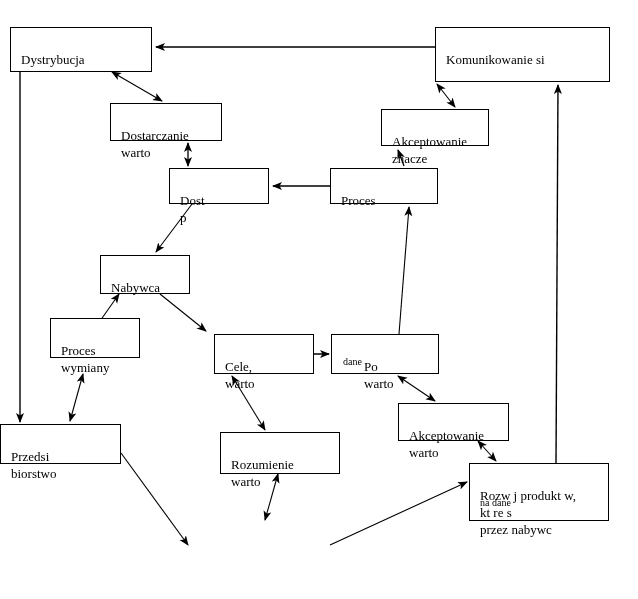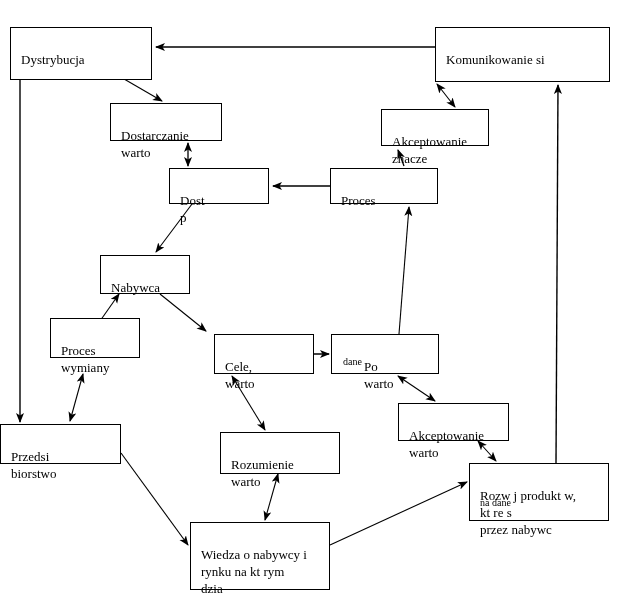--- a/index.html
+++ b/index.html
@@ -98,21 +98,21 @@
 
     <path d="M121,453 L188,545" fill="none" stroke="#000000" stroke-width="1.1" marker-end="url(#ah)"></path>
 
     <path d="M330,545 L467,482" fill="none" stroke="#000000" stroke-width="1.1" marker-end="url(#ah)"></path>
 
     <path d="M478,441 L496,461" fill="none" stroke="#000000" stroke-width="1.1" marker-end="url(#ah)" marker-start="url(#ah-start)"></path>
 
     <path d="M556,463 L558,85" fill="none" stroke="#000000" stroke-width="1.4" marker-end="url(#ah)"></path>
   </svg>
 
-  <div class="node" style="left:10px; top:27px; width:142px; height:53px;">
+  <div class="node" style="left:10px; top:27px; width:142px; height:45px;">
     <span class="node-text">Dystrybucja</span>
   </div>
 
   <div class="node" style="left:435px; top:27px; width:175px; height:55px;">
     <span class="node-text">Komunikowanie si</span>
   </div>
 
   <div class="node" style="left:110px; top:103px; width:112px; height:38px;">
     <span class="node-text">Dostarczanie
 warto</span>
@@ -165,23 +165,18 @@
     <span class="node-text">Rozumienie
 warto</span>
   </div>
 
   <div class="node" style="left:469px; top:463px; width:140px; height:58px;">
     <span class="node-text">Rozw  j produkt  w,
 kt  re s
 przez nabywc</span>
   </div>
 
-  <div class="node" style="left:190px; top:522px; width:140px; height:68px;">
-    <span class="node-text">Wiedza o nabywcy i
-rynku na kt  rym
-dzia</span>
-  </div>
 
   <div class="overlay-text" style="left:343px; top:356px;">dane</div>
 
   <div class="overlay-text" style="left:480px; top:497px;">na dane</div>
 
 </div>
 
 </body></html>

